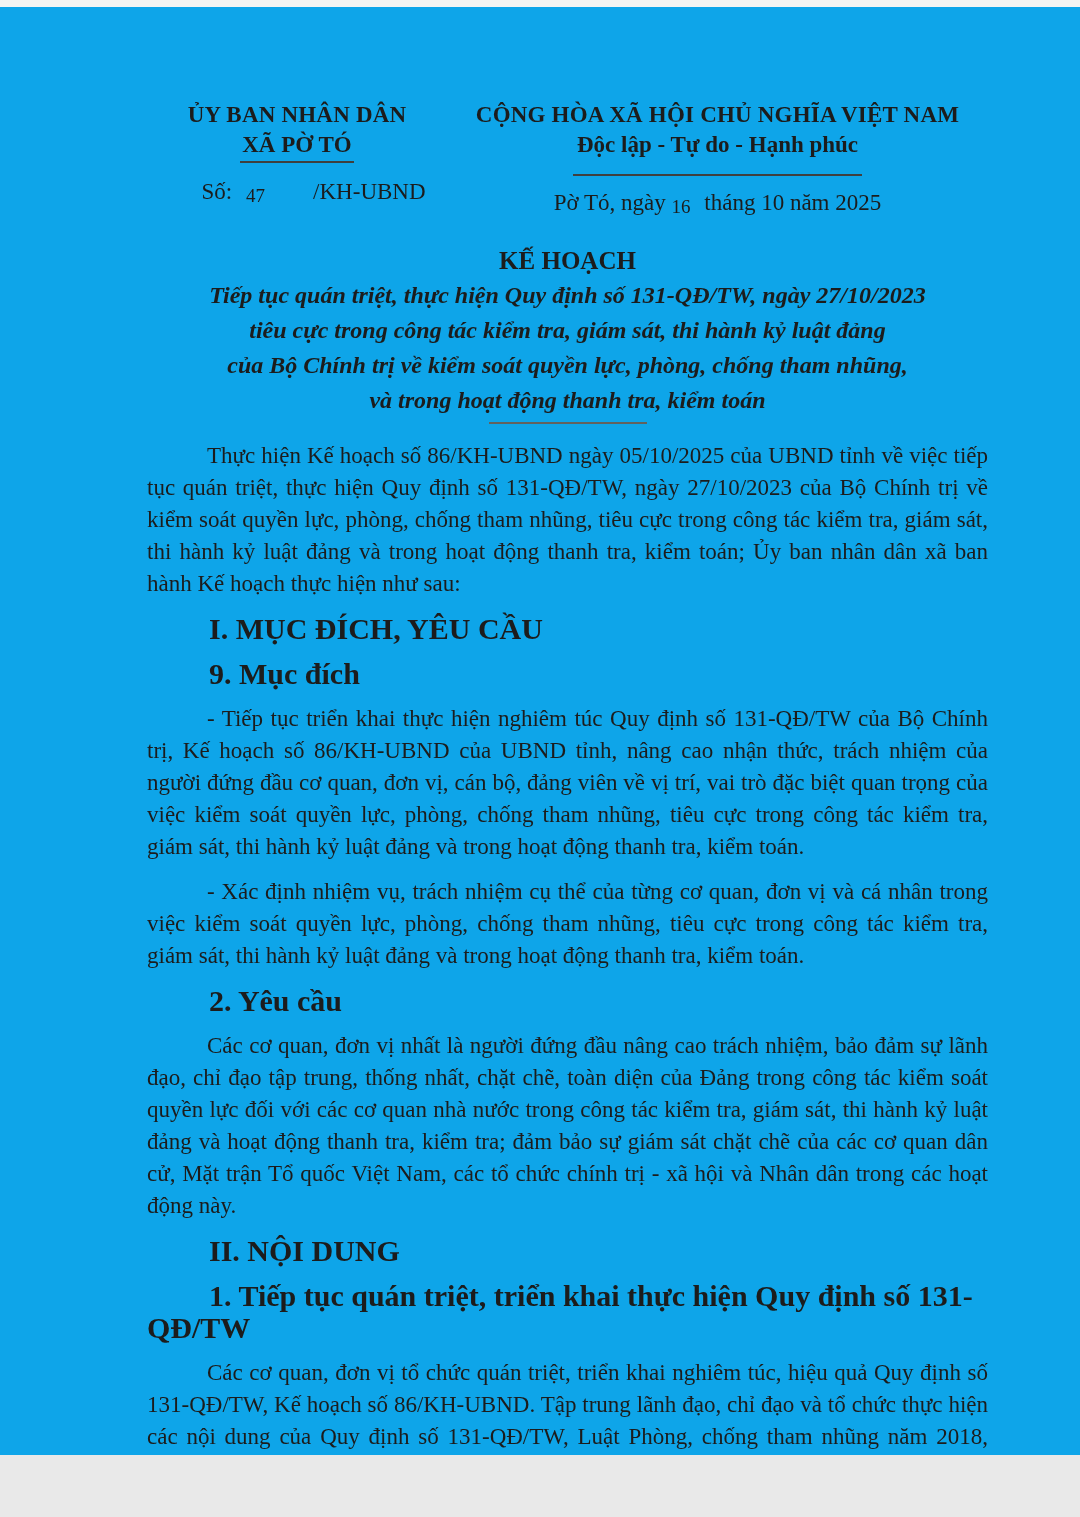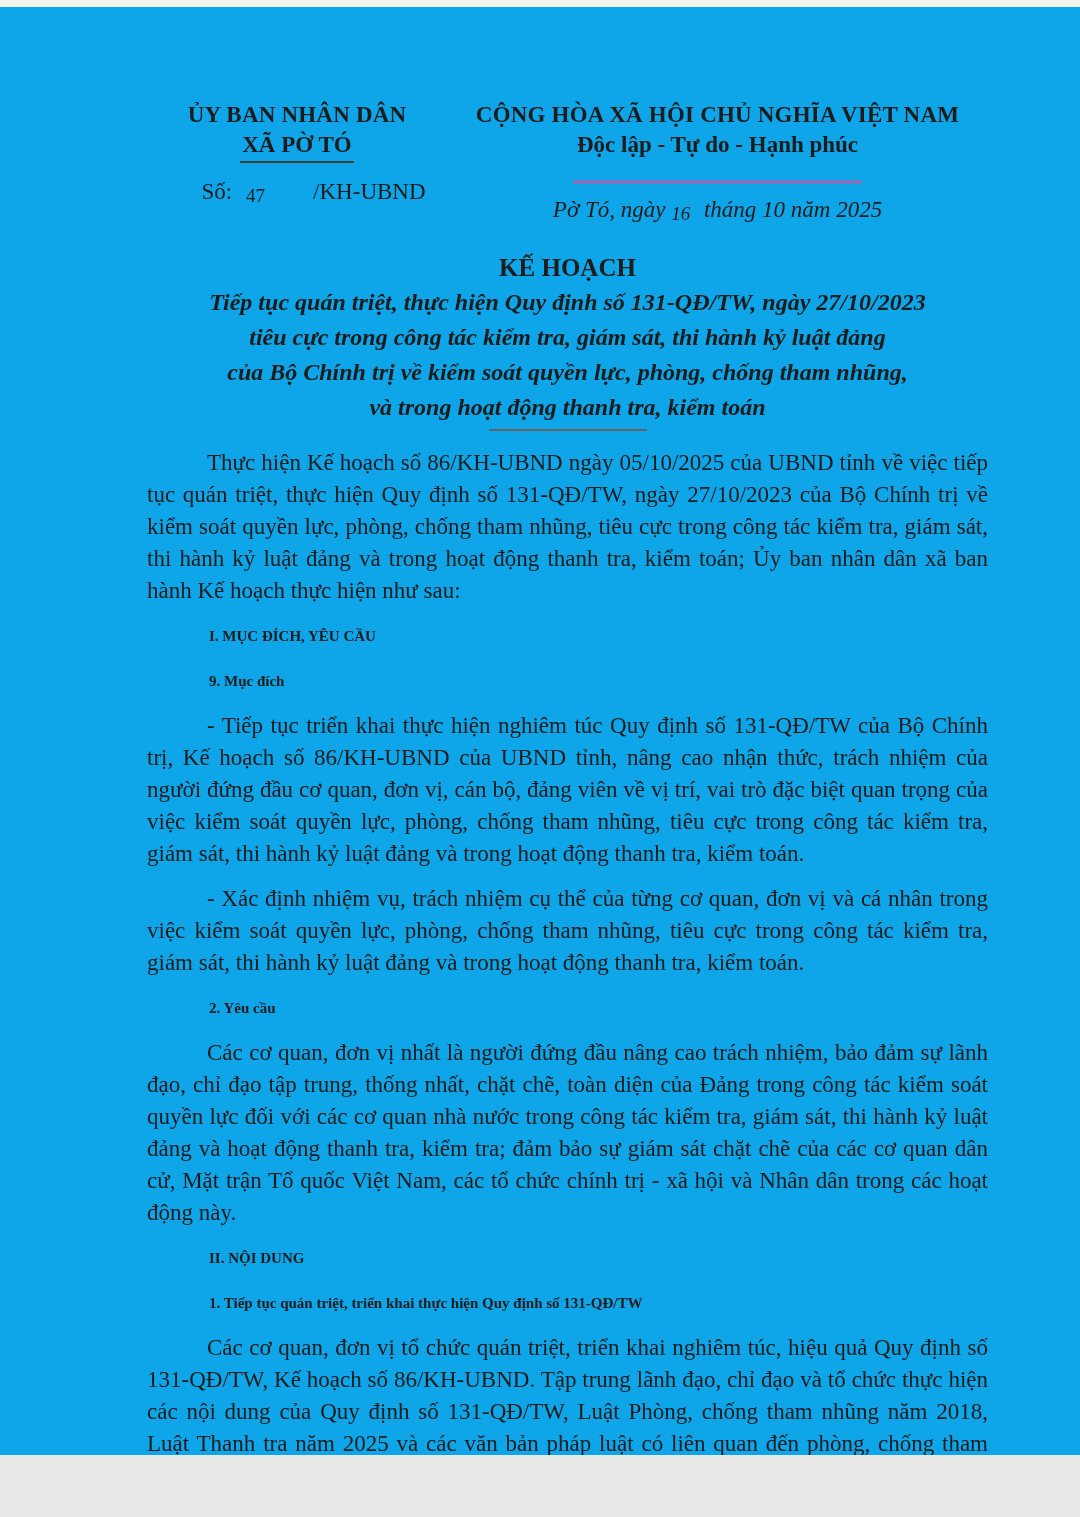--- a/index.html
+++ b/index.html
@@ -53,41 +53,40 @@
     font-size: 23px;
     line-height: 30px;
   }
   .u-partial {
     display: inline-block;
     border-bottom: 2px solid #3f3f3d;
     padding: 0 2px 1px 2px;
   }
   .u-full {
     display: inline-block;
-    border-bottom: 2px solid #ec4899;
-    padding: 0 4px 21px 4px;
+    border-bottom: 2px solid #404040;
+    padding: 0 4px 14px 4px;
   }
   .doc-number {
     margin-top: 16px;
     font-size: 23px;
     text-align: center;
     padding-left: 33px;
     white-space: nowrap;
   }
   .doc-number .num-label { margin-right: 14px; }
   .doc-number .num-suffix { margin-left: 48px; }
   .filled-number {
     font-size: 19px;
     position: relative;
     top: 3px;
   }
   .place-date {
     margin-top: 14px;
     font-size: 23px;
-    font-style: italic;
     white-space: nowrap;
   }
   .place-date .date-suffix { margin-left: 8px; }
   
   .doc-title-block {
     margin-top: 28px;
     text-align: center;
   }
   .doc-title-label {
     font-weight: bold;
@@ -111,21 +110,21 @@
     margin-top: 16px;
   }
   .para {
     font-size: 23px;
     line-height: 32px;
     text-align: justify;
     text-indent: 60px;
     margin: 0 0 13px 0;
   }
   .heading {
-    font-size: 15px;
+    font-size: 30px;
     line-height: 32px;
     font-weight: bold;
     text-indent: 62px;
     margin: 2px 0 13px 0;
   }
 </style>
 </head>
 <body>
 
 <div class="page">

